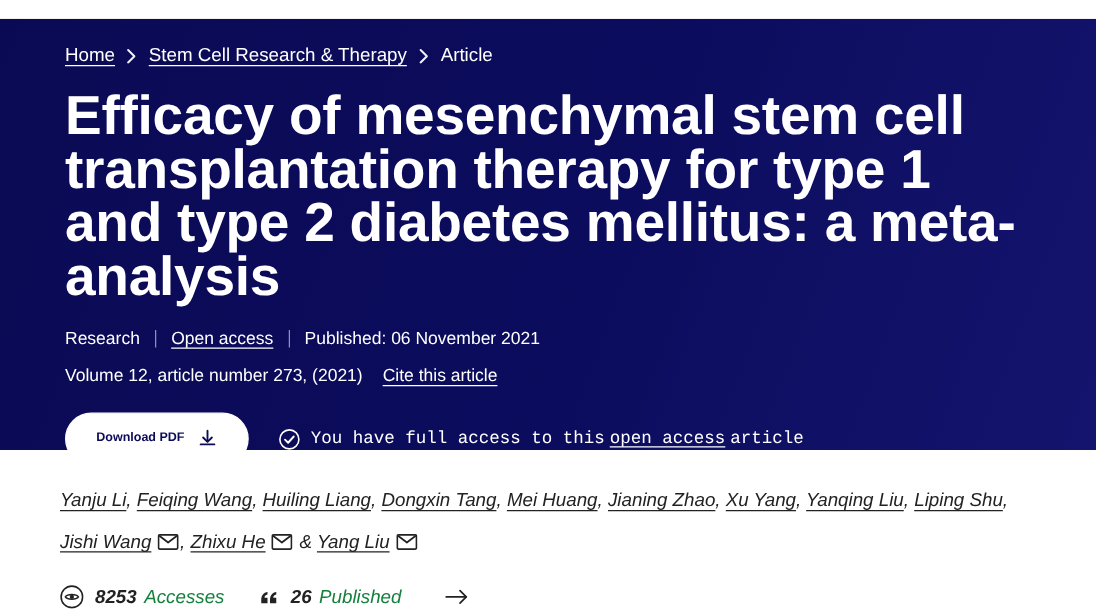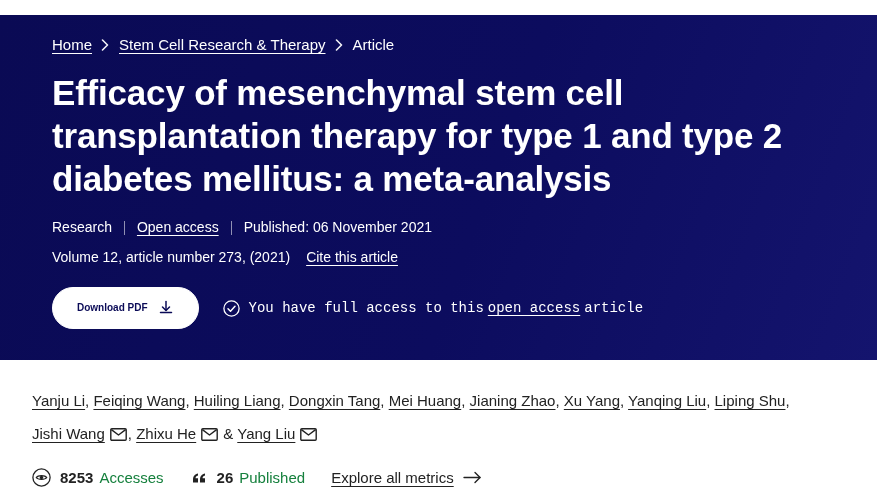--- a/index.html
+++ b/index.html
@@ -53,21 +53,21 @@
   }
   .breadcrumb .chev {
     display: inline-block;
     margin: 0 9px;
     opacity: .95;
   }
   .chev svg { display:block; }
 
   
   .article-title {
-    font-size: 35px;
+    font-size: 44px;
     line-height: 43px;
     font-weight: 700;
     letter-spacing: -0.2px;
     margin: 6px 0 18px 0;
     max-width: 790px;
     color: #ffffff;
   }
 
   
   .meta-line {
@@ -143,22 +143,23 @@
   .access-note a {
     color: #ffffff;
     text-decoration: underline;
     text-underline-offset: 3px;
     text-decoration-thickness: 1px;
     margin: 0 4px;
   }
 
   
   .body-area {
-    padding: 24px 52px 0 32px;
+    padding: 24px 52px 0 48px;
     box-sizing: border-box;
+    font-style: italic;
   }
   .authors {
     font-size: 15px;
     line-height: 33px;
     color: #222222;
     max-width: 790px;
   }
   .authors a {
     color: #222222;
     text-decoration: underline;
@@ -307,21 +308,20 @@
           <svg width="18" height="18" viewBox="0 0 18 18" aria-hidden="true">
             <path d="M3 11 C3 7 5 5 8 4.5 L8 6.5 C6.3 7 5.6 8 5.6 9.2 L8 9.2 L8 13.5 L3 13.5 Z" fill="#222222"></path>
             <path d="M10 11 C10 7 12 5 15 4.5 L15 6.5 C13.3 7 12.6 8 12.6 9.2 L15 9.2 L15 13.5 L10 13.5 Z" fill="#222222"></path>
           </svg>
         </span>
         <span class="num">26</span>
         <span class="lbl">Published</span>
       </div>
 
       <a href="#" class="explore">
-        <span>Explore all metrics</span>
         <span class="arrow">
           <svg width="19" height="13" viewBox="0 0 19 13" aria-hidden="true">
             <path d="M1 6.5 H17" fill="none" stroke="#222222" stroke-width="1.4" stroke-linecap="round"></path>
             <path d="M12 1.5 L17 6.5 L12 11.5" fill="none" stroke="#222222" stroke-width="1.4" stroke-linecap="round" stroke-linejoin="round"></path>
           </svg>
         </span>
       </a>
     </div>
 
   </div>

